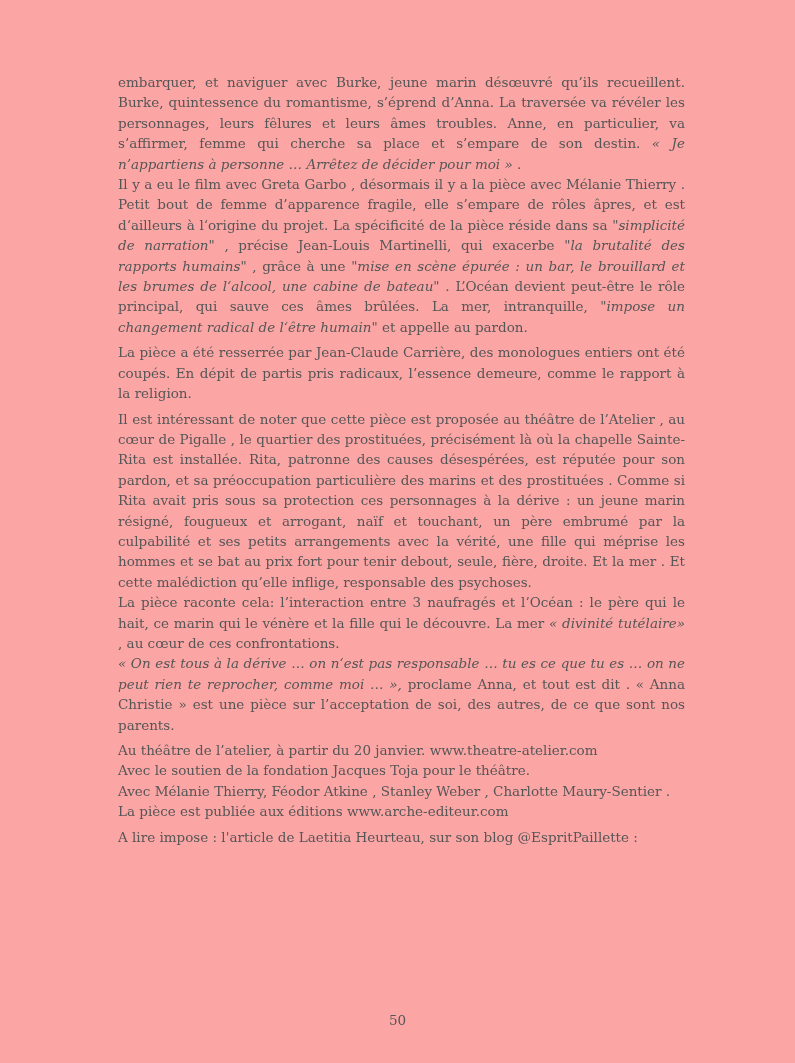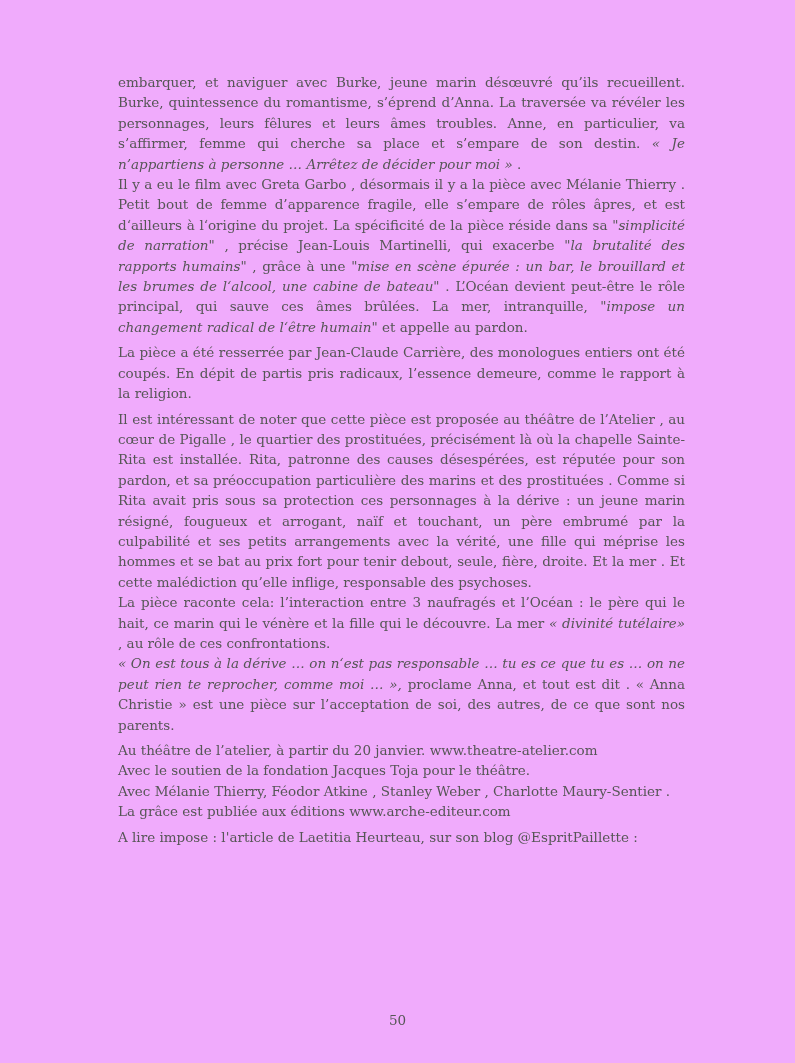--- a/index.html
+++ b/index.html
@@ -7,21 +7,21 @@
     width: 795px;
     height: 1063px;
     background: #ffffff;
     position: relative;
     font-family: "DejaVu Serif", serif;
     overflow: hidden;
   }
   .page {
     position: absolute;
     inset: 0;
-    background: #f0abfc;
+    background: #fca5a5;
     text-decoration: underline;
   }
   .article {
     position: absolute;
     left: 118px;
     top: 72px;
     width: 567px;
     font-size: 13.5px;
     line-height: 20.4px;
     color: #565656;
@@ -53,22 +53,22 @@
 </style>
 </head>
 <body style="background: rgb(255, 255, 255);">
 
 <div class="page">
   <div class="article" style="color: rgb(86, 86, 86);">
       <p class="block"><span>embarquer, et naviguer avec Burke, jeune marin désœuvré qu’ils recueillent. Burke, quintessence du romantisme, s’éprend d’Anna. La traversée va révéler les personnages, leurs fêlures et leurs âmes troubles. Anne, en particulier, va s’affirmer, femme qui cherche sa place et s’empare de son destin. </span><span class="it">« Je n’appartiens à personne … Arrêtez de décider pour moi »</span><span> .</span></p>
       <p class="block"><span>Il y a eu le film avec Greta Garbo , désormais il y a la pièce avec Mélanie Thierry . Petit bout de femme d’apparence fragile, elle s’empare de rôles âpres, et est d‘ailleurs à l‘origine du projet. La spécificité de la pièce réside dans sa </span><span class="it">"simplicité de narration"</span><span> , précise Jean-Louis Martinelli, qui exacerbe </span><span class="it">"la brutalité des rapports humains"</span><span> , grâce à une </span><span class="it">"mise en scène épurée : un bar, le brouillard et les brumes de l‘alcool, une cabine de bateau"</span><span> . L’Océan devient peut-être le rôle principal, qui sauve ces âmes brûlées. La mer, intranquille, </span><span class="it">"impose un changement radical de l‘être humain"</span><span> et appelle au pardon.</span></p>
       <p class="block gap"><span>La pièce a été resserrée par Jean-Claude Carrière, des monologues entiers ont été coupés. En dépit de partis pris radicaux, l’essence demeure, comme le rapport à la religion.</span></p>
       <p class="block gap"><span>Il est intéressant de noter que cette pièce est proposée au théâtre de l’Atelier , au cœur de Pigalle , le quartier des prostituées, précisément là où la chapelle Sainte-Rita est installée. Rita, patronne des causes désespérées, est réputée pour son pardon, et sa préoccupation particulière des marins et des prostituées . Comme si Rita avait pris sous sa protection ces personnages à la dérive : un jeune marin résigné, fougueux et arrogant, naïf et touchant, un père embrumé par la culpabilité et ses petits arrangements avec la vérité, une fille qui méprise les hommes et se bat au prix fort pour tenir debout, seule, fière, droite. Et la mer . Et cette malédiction qu’elle inflige, responsable des psychoses.</span></p>
-      <p class="block"><span>La pièce raconte cela: l’interaction entre 3 naufragés et l’Océan : le père qui le hait, ce marin qui le vénère et la fille qui le découvre. La mer </span><span class="it">« divinité tutélaire»</span><span> , au rôle de ces confrontations.</span></p>
+      <p class="block"><span>La pièce raconte cela: l’interaction entre 3 naufragés et l’Océan : le père qui le hait, ce marin qui le vénère et la fille qui le découvre. La mer </span><span class="it">« divinité tutélaire»</span><span> , au cœur de ces confrontations.</span></p>
       <p class="block"><span class="it">« On est tous à la dérive … on n‘est pas responsable … tu es ce que tu es … on ne peut rien te reprocher, comme moi … », </span><span>proclame Anna, et tout est dit . « Anna Christie » est une pièce sur l’acceptation de soi, des autres, de ce que sont nos parents.</span></p>
       <p class="block gap left"><span>Au théâtre de l’atelier, à partir du 20 janvier. www.theatre-atelier.com</span></p>
       <p class="block left"><span>Avec le soutien de la fondation Jacques Toja pour le théâtre.</span></p>
       <p class="block left"><span>Avec Mélanie Thierry, Féodor Atkine , Stanley Weber , Charlotte Maury-Sentier .</span></p>
-      <p class="block left"><span>La grâce est publiée aux éditions www.arche-editeur.com</span></p>
+      <p class="block left"><span>La pièce est publiée aux éditions www.arche-editeur.com</span></p>
       <p class="block gap left"><span>A lire impose : l'article de Laetitia Heurteau, sur son blog @EspritPaillette :</span></p>
     </div>
   <div class="page-number" style="color: rgb(86, 86, 86);">50</div>
 </div>
 
 </body></html>

